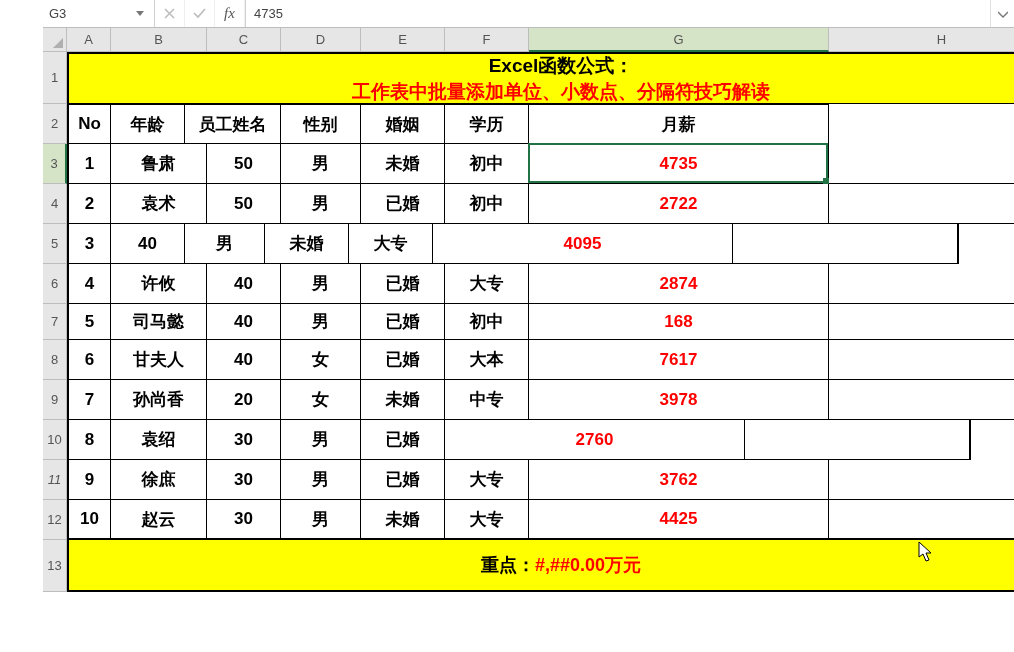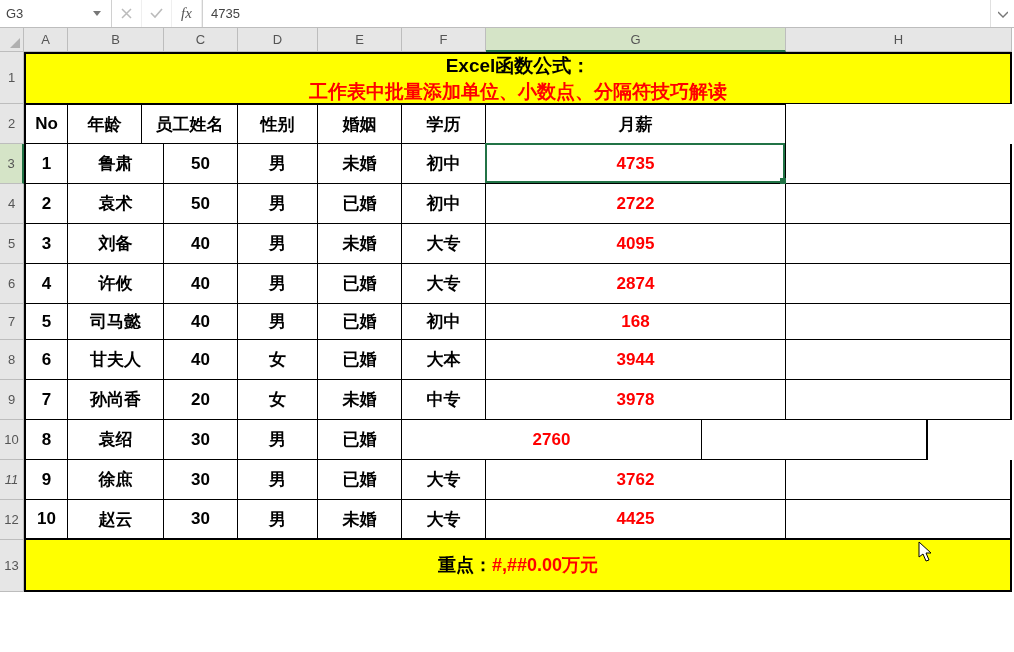--- a/index.html
+++ b/index.html
@@ -7,20 +7,21 @@
     margin: 0;
     font-family: "Microsoft YaHei", "SimSun", Arial, sans-serif;
     font-size: 13px;
     background: #fff;
     user-select: none;
   }
   .app {
     width: 1014px;
     height: 640px;
     position: relative;
+    padding-left: 43px;
   }
   
   .formula-bar {
     display: flex;
     align-items: stretch;
     height: 28px;
     border-bottom: 1px solid #bdbdbd;
     background: #fff;
   }
   .name-box {
@@ -250,21 +251,20 @@
           <div class="cell cB dcell" style="width: 96px; height: 100%;">袁术</div>
           <div class="cell cC dcell" style="width: 74px; height: 100%;">50</div>
           <div class="cell cD dcell" style="width: 80px; height: 100%;">男</div>
           <div class="cell cE dcell" style="width: 84px; height: 100%;">已婚</div>
           <div class="cell cF dcell" style="width: 84px; height: 100%;">初中</div>
           <div class="cell cG dcell red" style="width: 300px; height: 100%;">2722</div>
           <div class="cell cH dcell rightB" style="width: 226px; height: 100%;"></div>
         </div>
         <div class="row" style="height: 40px;">
           <div class="cell cA dcell leftB" style="width: 44px; height: 100%;">3</div>
-          <div class="cell cB dcell" style="width: 96px; height: 100%;">刘备</div>
           <div class="cell cC dcell" style="width: 74px; height: 100%;">40</div>
           <div class="cell cD dcell" style="width: 80px; height: 100%;">男</div>
           <div class="cell cE dcell" style="width: 84px; height: 100%;">未婚</div>
           <div class="cell cF dcell" style="width: 84px; height: 100%;">大专</div>
           <div class="cell cG dcell red" style="width: 300px; height: 100%;">4095</div>
           <div class="cell cH dcell rightB" style="width: 226px; height: 100%;"></div>
         </div>
         <div class="row" style="height: 40px;">
           <div class="cell cA dcell leftB" style="width: 44px; height: 100%;">4</div>
           <div class="cell cB dcell" style="width: 96px; height: 100%;">许攸</div>
@@ -285,21 +285,21 @@
           <div class="cell cG dcell red" style="width: 300px; height: 100%;">168</div>
           <div class="cell cH dcell rightB" style="width: 226px; height: 100%;"></div>
         </div>
         <div class="row" style="height: 40px;">
           <div class="cell cA dcell leftB" style="width: 44px; height: 100%;">6</div>
           <div class="cell cB dcell" style="width: 96px; height: 100%;">甘夫人</div>
           <div class="cell cC dcell" style="width: 74px; height: 100%;">40</div>
           <div class="cell cD dcell" style="width: 80px; height: 100%;">女</div>
           <div class="cell cE dcell" style="width: 84px; height: 100%;">已婚</div>
           <div class="cell cF dcell" style="width: 84px; height: 100%;">大本</div>
-          <div class="cell cG dcell red" style="width: 300px; height: 100%;">3944</div>
+          <div class="cell cG dcell red" style="width: 300px; height: 100%;">7617</div>
           <div class="cell cH dcell rightB" style="width: 226px; height: 100%;"></div>
         </div>
         <div class="row" style="height: 40px;">
           <div class="cell cA dcell leftB" style="width: 44px; height: 100%;">7</div>
           <div class="cell cB dcell" style="width: 96px; height: 100%;">孙尚香</div>
           <div class="cell cC dcell" style="width: 74px; height: 100%;">20</div>
           <div class="cell cD dcell" style="width: 80px; height: 100%;">女</div>
           <div class="cell cE dcell" style="width: 84px; height: 100%;">未婚</div>
           <div class="cell cF dcell" style="width: 84px; height: 100%;">中专</div>
           <div class="cell cG dcell red" style="width: 300px; height: 100%;">3978</div>

